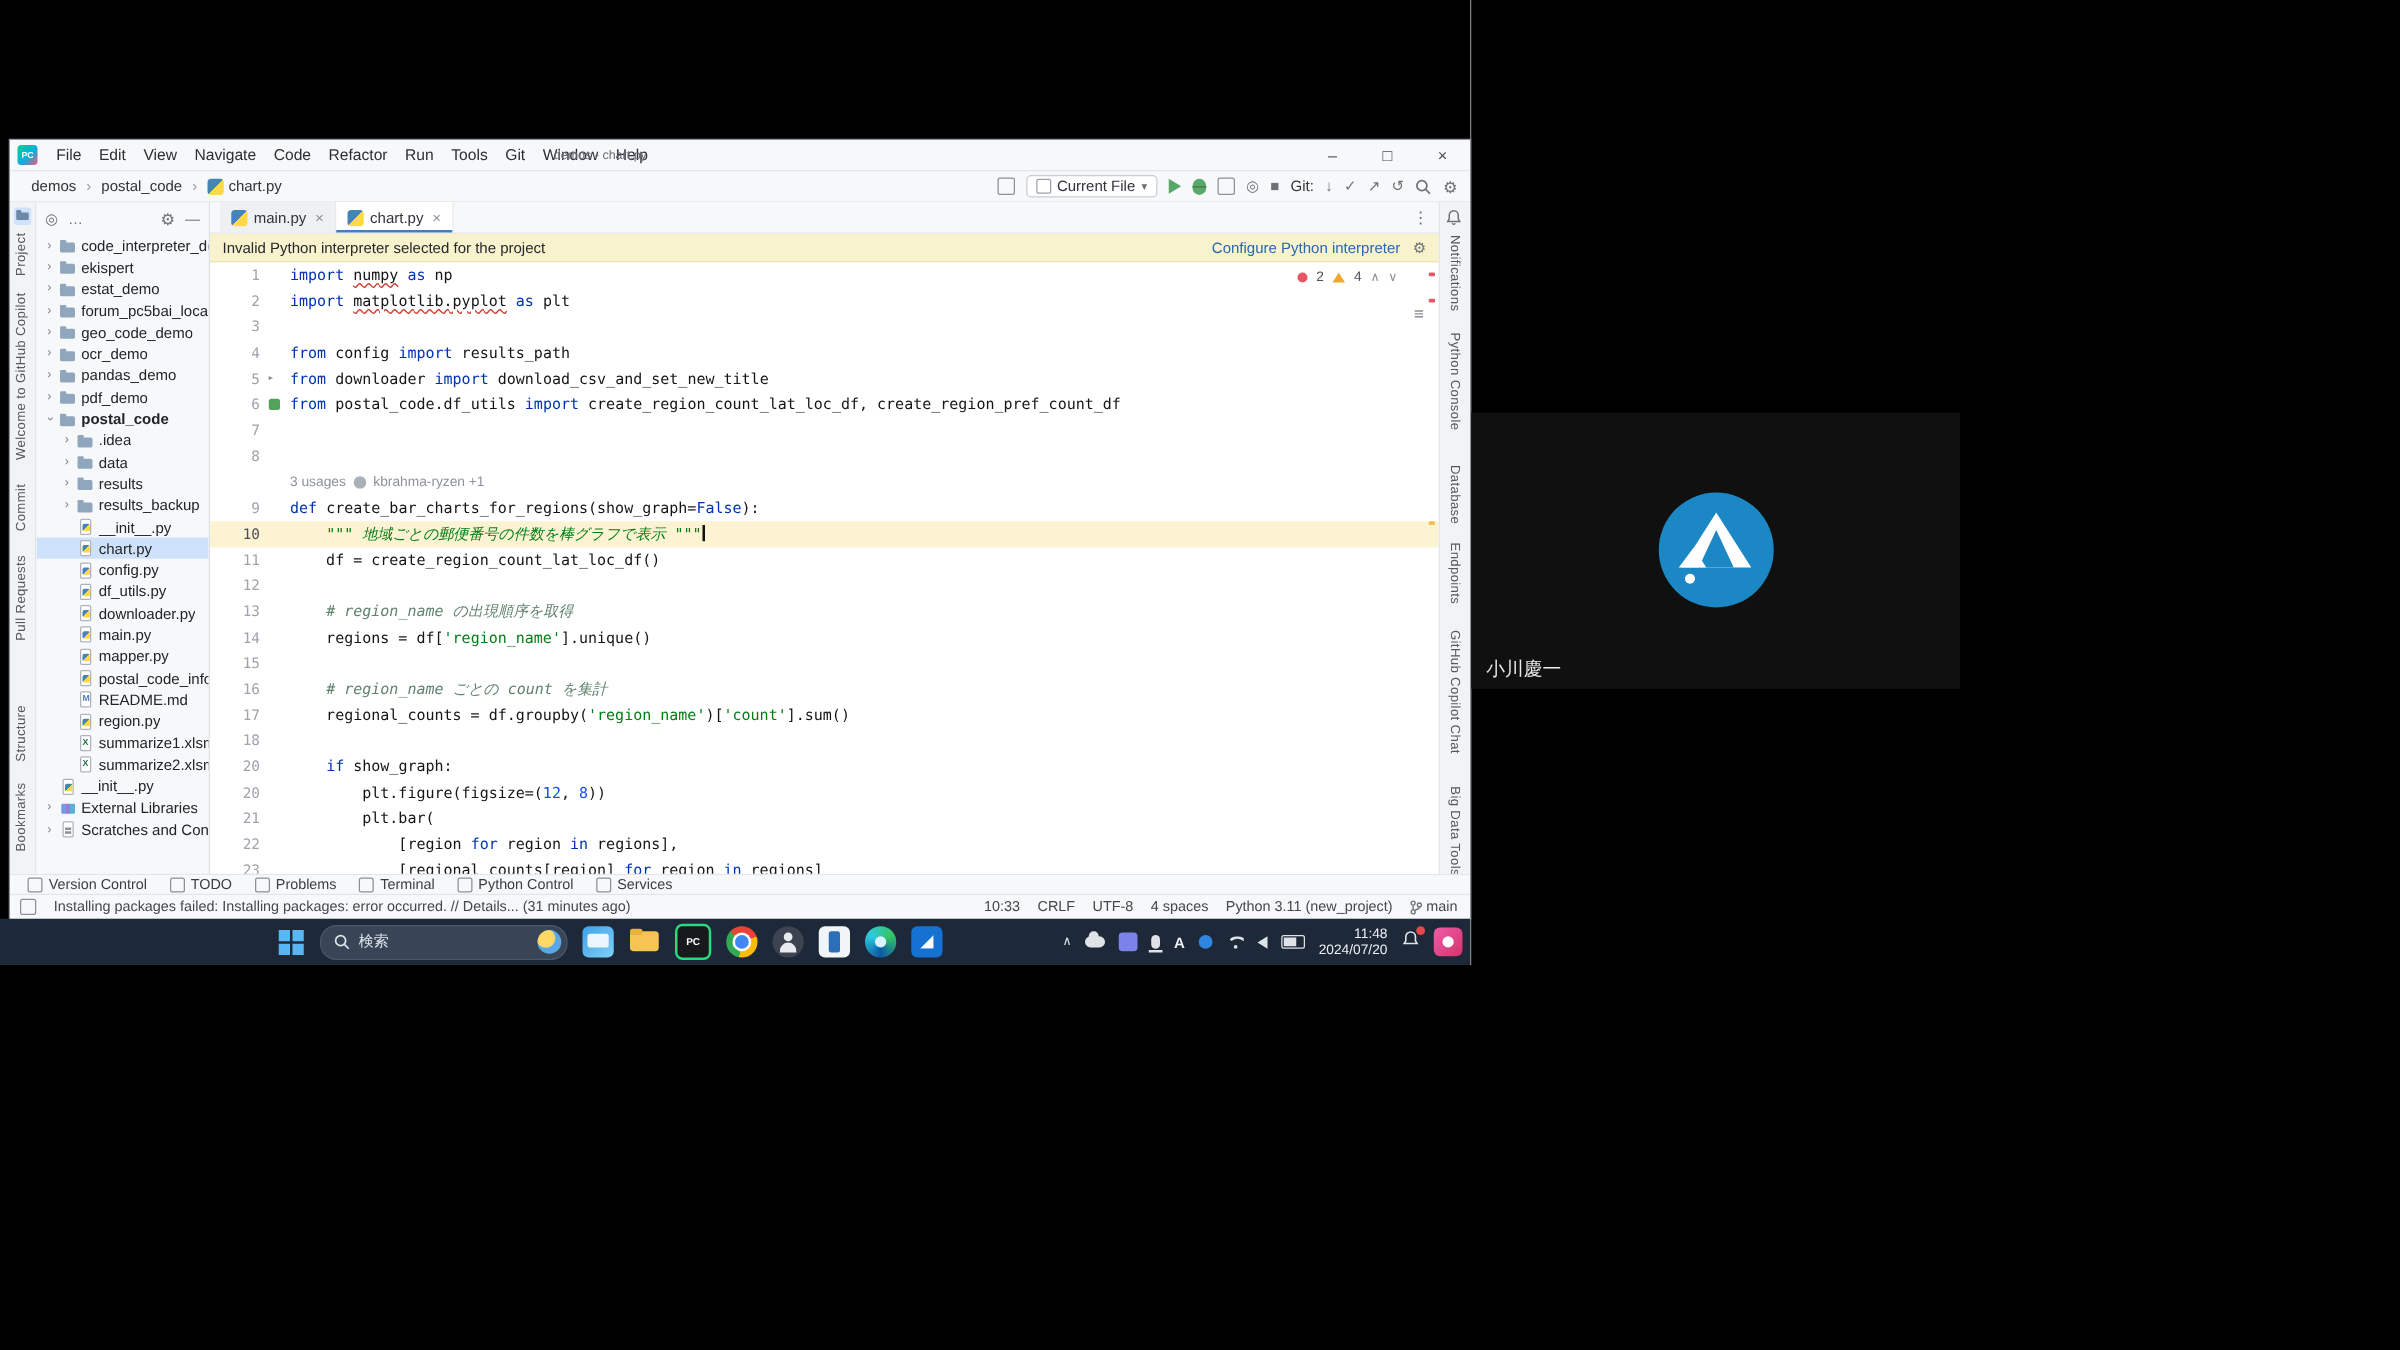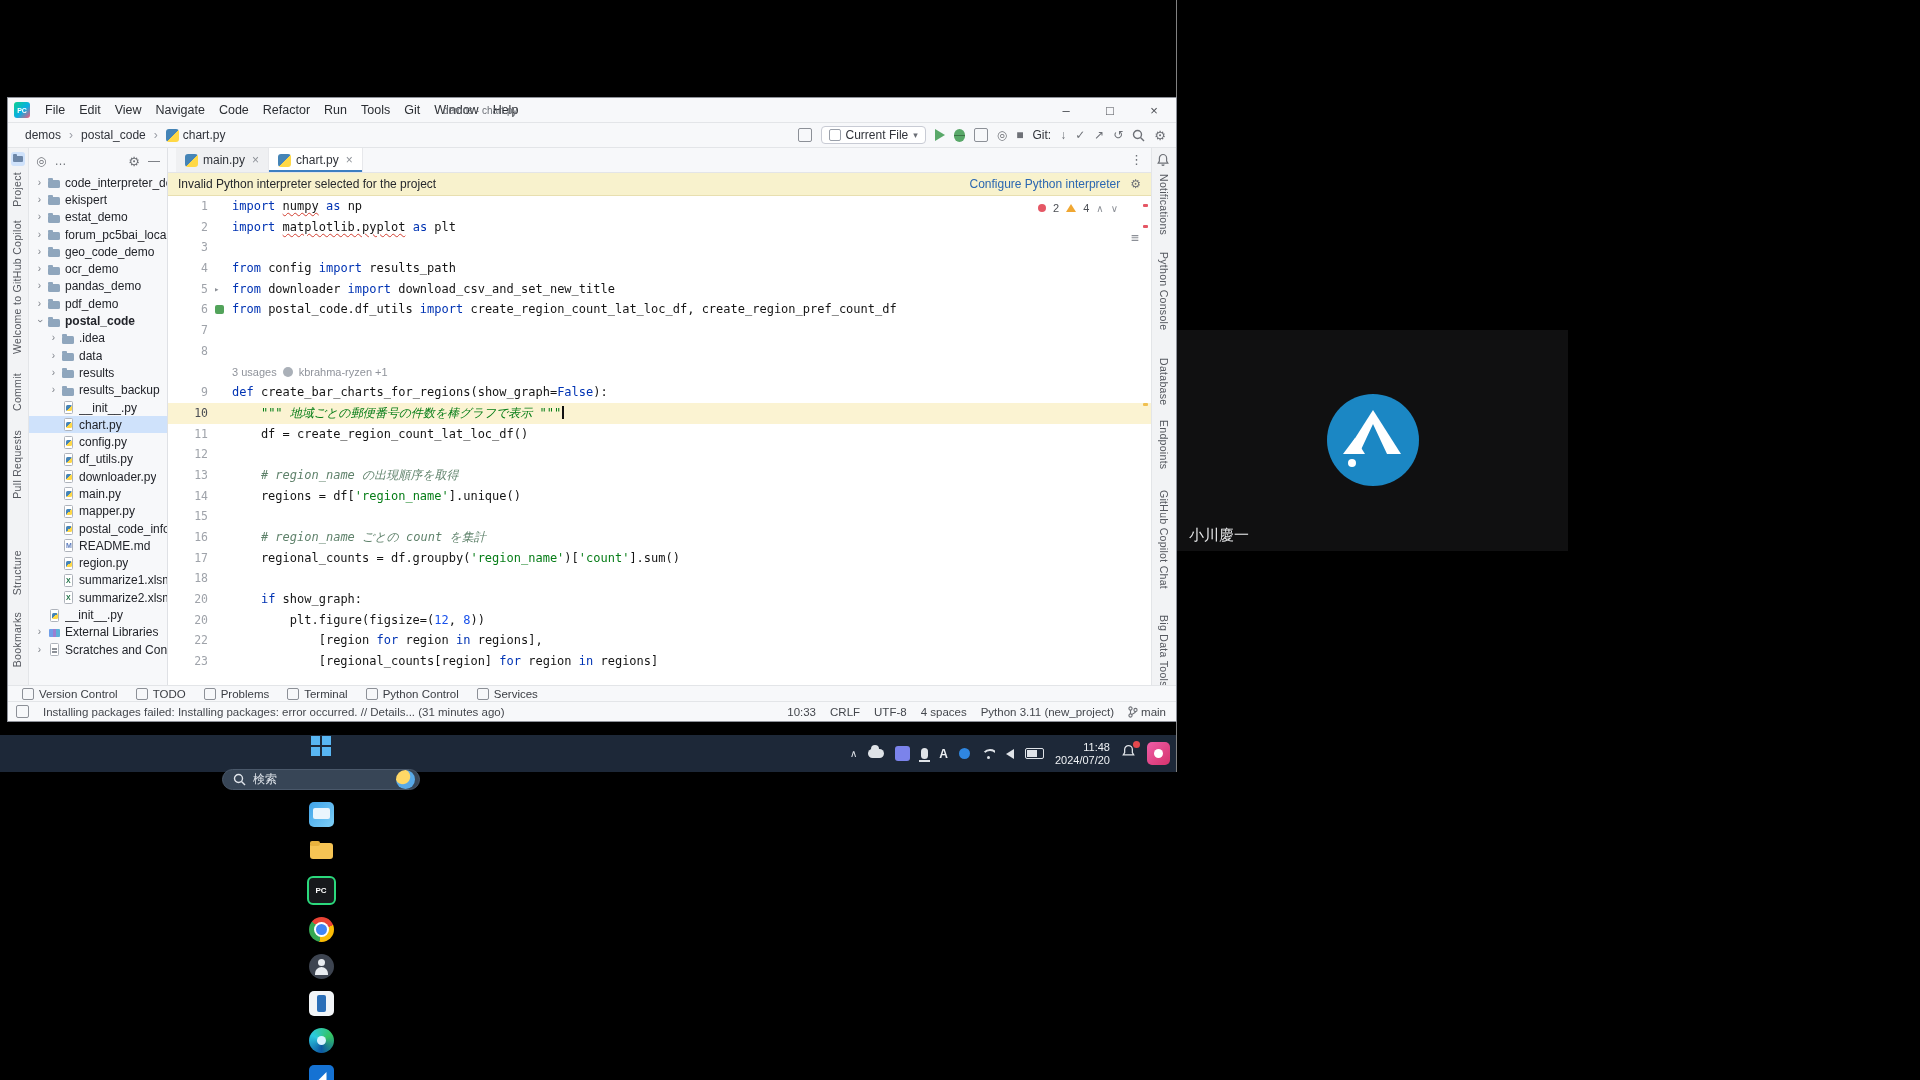--- a/index.html
+++ b/index.html
@@ -1,21 +1,21 @@
 <!DOCTYPE html>
 <html><head>
 <meta charset="utf-8">
 <style>
   html,body{margin:0;padding:0;background:#000;}
   body{width:1920px;height:1080px;overflow:hidden;font-family:"Liberation Sans","DejaVu Sans",sans-serif;}
   .stage{position:absolute;inset:0;width:1920px;height:1080px;background:#000;}
   .vline{position:absolute;left:1176px;top:0;width:1px;height:772px;background:rgba(235,235,235,.55);}
 
   
-  .ide{position:absolute;left:8px;top:98px;width:1168px;height:623px;background:#f7f8fa;
+  .ide{position:absolute;left:8px;top:112px;width:1168px;height:623px;background:#f7f8fa;
        box-shadow:0 0 0 1px #8e9199;display:flex;flex-direction:column;font-size:12px;color:#1f2326;}
   .titlebar{height:24px;display:flex;align-items:center;padding:0 0 0 6px;background:#f7f8fa;border-bottom:1px solid #e3e5e8;position:relative;flex:none;}
   .pc-logo{width:16px;height:16px;border-radius:3px;background:linear-gradient(135deg,#0bd08d,#08aee4 55%,#f85977);color:#fff;
            font-size:7px;font-weight:bold;display:flex;align-items:center;justify-content:center;margin-right:8px;flex:none;}
   .mi{padding:2px 7px;border-radius:3px;font-size:12.5px;color:#2b2e33;}
   .win-title{position:absolute;left:435px;color:#6a6e75;font-size:10px;}
   .win-btns{margin-left:auto;display:flex;height:100%;}
   .win-btns span{width:44px;display:flex;align-items:center;justify-content:center;color:#4a4d53;font-size:13px;}
 
   .navbar{height:24px;display:flex;align-items:center;padding:0 10px 0 14px;border-bottom:1px solid #e3e5e8;background:#f7f8fa;flex:none;}
@@ -113,21 +113,21 @@
   .tw{display:flex;align-items:center;gap:5px;}
   .tw-ic{width:10px;height:10px;border:1.3px solid #8c9097;border-radius:2px;flex:none;}
   .statusbar{height:19px;display:flex;align-items:center;gap:14px;padding:0 10px 0 8px;background:#f7f8fa;border-top:1px solid #e3e5e8;
              font-size:11.5px;color:#44474d;flex:none;overflow:hidden;}
   .sb-ic{width:11px;height:11px;border:1.3px solid #8c9097;border-radius:2px;flex:none;}
   .sb-right{margin-left:auto;display:flex;align-items:center;gap:14px;white-space:nowrap;}
   .branch{display:flex;align-items:center;gap:3px;}
 
   
   .taskbar{position:absolute;left:0;top:735px;width:1176px;height:37px;background:#1d2838;}
-  .tb-center{position:absolute;left:222px;top:0;height:37px;display:flex;align-items:center;gap:12px;flex-direction:column;}
+  .tb-center{position:absolute;left:222px;top:0;height:37px;display:flex;align-items:center;gap:12px;}
   .win-logo{width:22px;height:22px;flex:none;background:
       linear-gradient(#58b6f3,#58b6f3) 1px 1px/9px 9px no-repeat,
       linear-gradient(#58b6f3,#58b6f3) 12px 1px/9px 9px no-repeat,
       linear-gradient(#58b6f3,#58b6f3) 1px 12px/9px 9px no-repeat,
       linear-gradient(#58b6f3,#58b6f3) 12px 12px/9px 9px no-repeat;}
   .search-pill{width:182px;height:26px;border-radius:13px;background:#374556;border:1px solid #4a586a;display:flex;align-items:center;gap:7px;
                padding:0 4px 0 10px;color:#dfe4ea;font-size:12px;}
   .weather{margin-left:auto;width:19px;height:19px;border-radius:50%;background:radial-gradient(circle at 35% 35%,#ffd866 0 40%,#58a9e8 46%);}
   .app{width:25px;height:25px;border-radius:5px;position:relative;flex:none;}
   .a-desktop{background:linear-gradient(135deg,#3fa2e8,#7fd0f7);}
@@ -533,20 +533,25 @@
                 <span class="gut">20</span>
                 <span class="gicon"></span>
                 <span class="ctext"><span class="p">    </span><span class="k">if</span><span class="p"> show_graph:</span></span>
               </div>
               <div class="crow">
                 <span class="gut">20</span>
                 <span class="gicon"></span>
                 <span class="ctext"><span class="p">        plt.figure(figsize=(</span><span class="num">12</span><span class="p">, </span><span class="num">8</span><span class="p">))</span></span>
               </div>
               <div class="crow">
+                <span class="gut">21</span>
+                <span class="gicon"></span>
+                <span class="ctext"><span class="p">        plt.bar(</span></span>
+              </div>
+              <div class="crow">
                 <span class="gut">22</span>
                 <span class="gicon"></span>
                 <span class="ctext"><span class="p">            [region </span><span class="k">for</span><span class="p"> region </span><span class="k">in</span><span class="p"> regions],</span></span>
               </div>
               <div class="crow">
                 <span class="gut">23</span>
                 <span class="gicon"></span>
                 <span class="ctext"><span class="p">            [regional_counts[region] </span><span class="k">for</span><span class="p"> region </span><span class="k">in</span><span class="p"> regions]</span></span>
               </div>
             </div>

